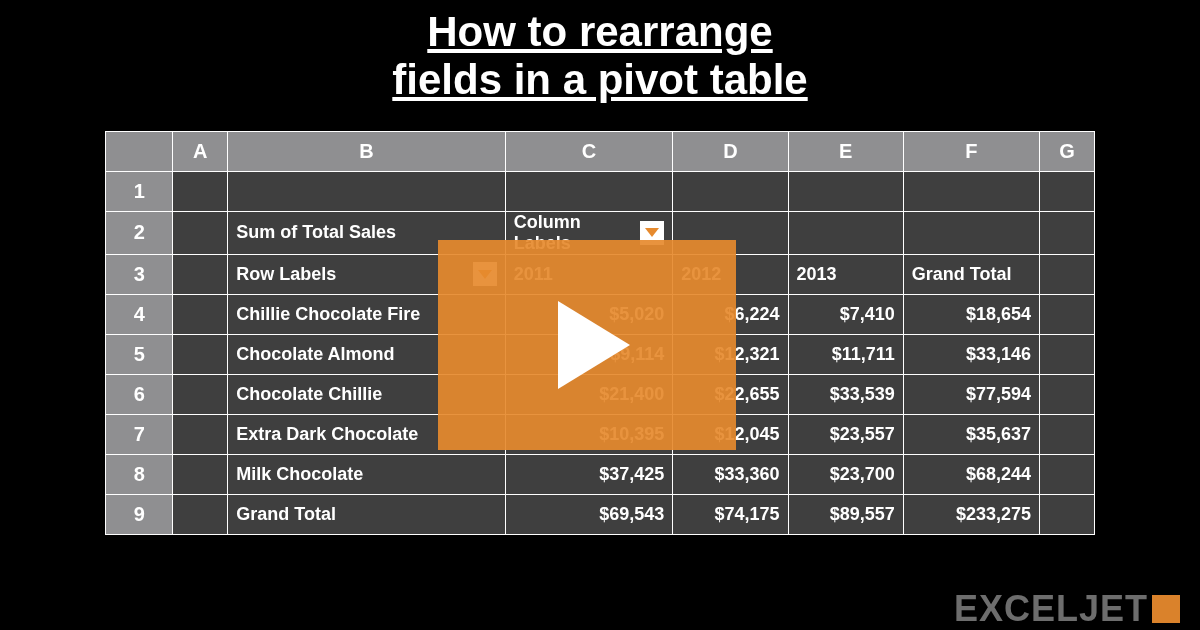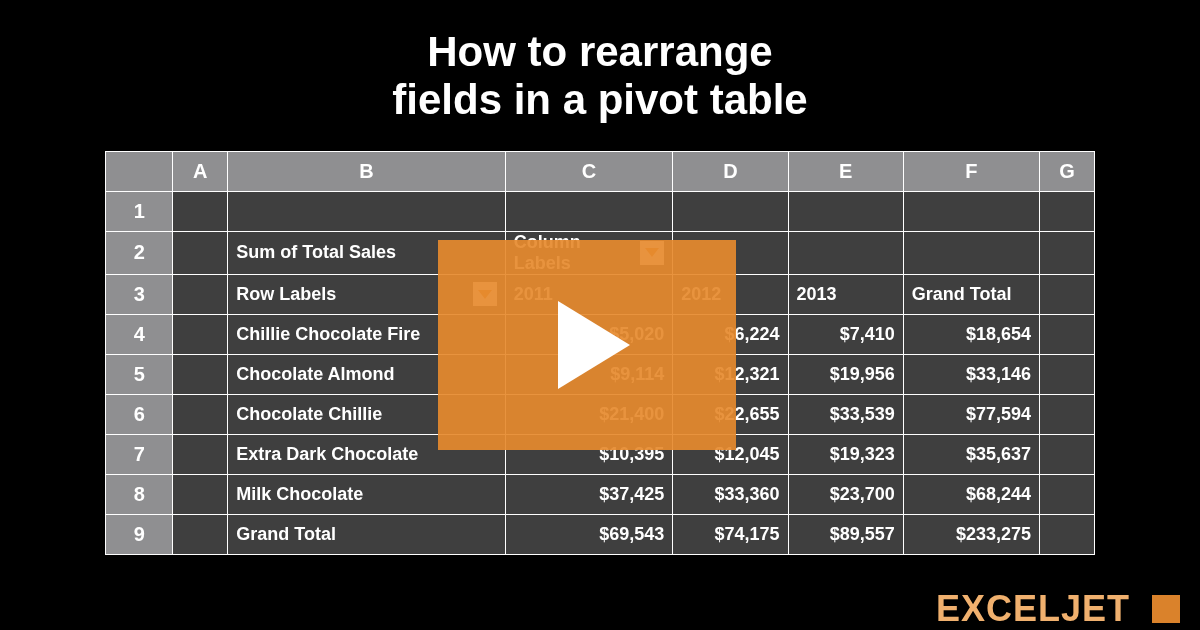--- a/index.html
+++ b/index.html
@@ -10,22 +10,23 @@
       color: #fff;
       font-family: Arial, Helvetica, sans-serif;
       overflow: hidden;
       position: relative;
     }
     .title {
       text-align: center;
       font-weight: bold;
       font-size: 42px;
       line-height: 1.15;
-      padding-top: 28px;
+      padding-top: 8px;
       padding-bottom: 12px;
+      text-decoration: underline;
     }
     .sheet {
       margin: 14px auto 0;
       width: 990px;
       border-collapse: collapse;
       font-size: 18px;
     }
     .sheet th, .sheet td {
       border: 1px solid #fff;
       height: 40px;
@@ -100,25 +101,25 @@
       border-left: 72px solid #fff;
       margin-left: 14px;
     }
     .brand {
       position: absolute;
       right: 20px;
       bottom: 0;
       font-size: 36px;
       font-weight: 900;
       letter-spacing: 1px;
-      color: #fdba74;
+      color: #737373;
       opacity: 0.95;
       display: flex;
       align-items: center;
-      gap: 22px;
+      gap: 4px;
     }
     .brand-sq {
       width: 28px; height: 28px; background:#e68a2e;
     }
   </style>
 </head>
 <body>
 
 <div class="title">
   <div>How to rearrange</div>
@@ -192,41 +193,41 @@
       <td class="cell textright">$7,410</td>
       <td class="cell textright">$18,654</td>
       <td class="cell"></td>
     </tr>
     <tr>
       <td class="rownum">5</td>
       <td class="cell"></td>
       <td class="cell textleft">Chocolate Almond</td>
       <td class="cell textright">$9,114</td>
       <td class="cell textright">$12,321</td>
-      <td class="cell textright">$19,956</td>
+      <td class="cell textright">$11,711</td>
       <td class="cell textright">$33,146</td>
       <td class="cell"></td>
     </tr>
     <tr>
       <td class="rownum">6</td>
       <td class="cell"></td>
       <td class="cell textleft">Chocolate Chillie</td>
       <td class="cell textright">$21,400</td>
       <td class="cell textright">$22,655</td>
       <td class="cell textright">$33,539</td>
       <td class="cell textright">$77,594</td>
       <td class="cell"></td>
     </tr>
     <tr>
       <td class="rownum">7</td>
       <td class="cell"></td>
       <td class="cell textleft">Extra Dark Chocolate</td>
       <td class="cell textright">$10,395</td>
       <td class="cell textright">$12,045</td>
-      <td class="cell textright">$19,323</td>
+      <td class="cell textright">$23,557</td>
       <td class="cell textright">$35,637</td>
       <td class="cell"></td>
     </tr>
     <tr>
       <td class="rownum">8</td>
       <td class="cell"></td>
       <td class="cell textleft">Milk Chocolate</td>
       <td class="cell textright">$37,425</td>
       <td class="cell textright">$33,360</td>
       <td class="cell textright">$23,700</td>

